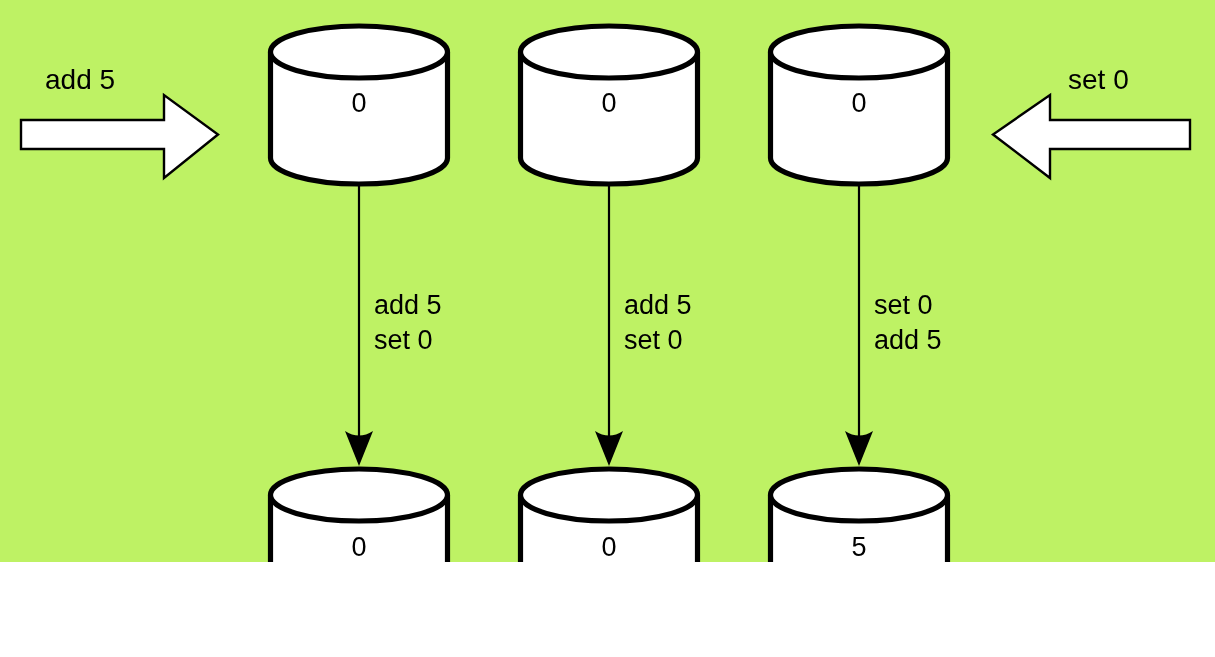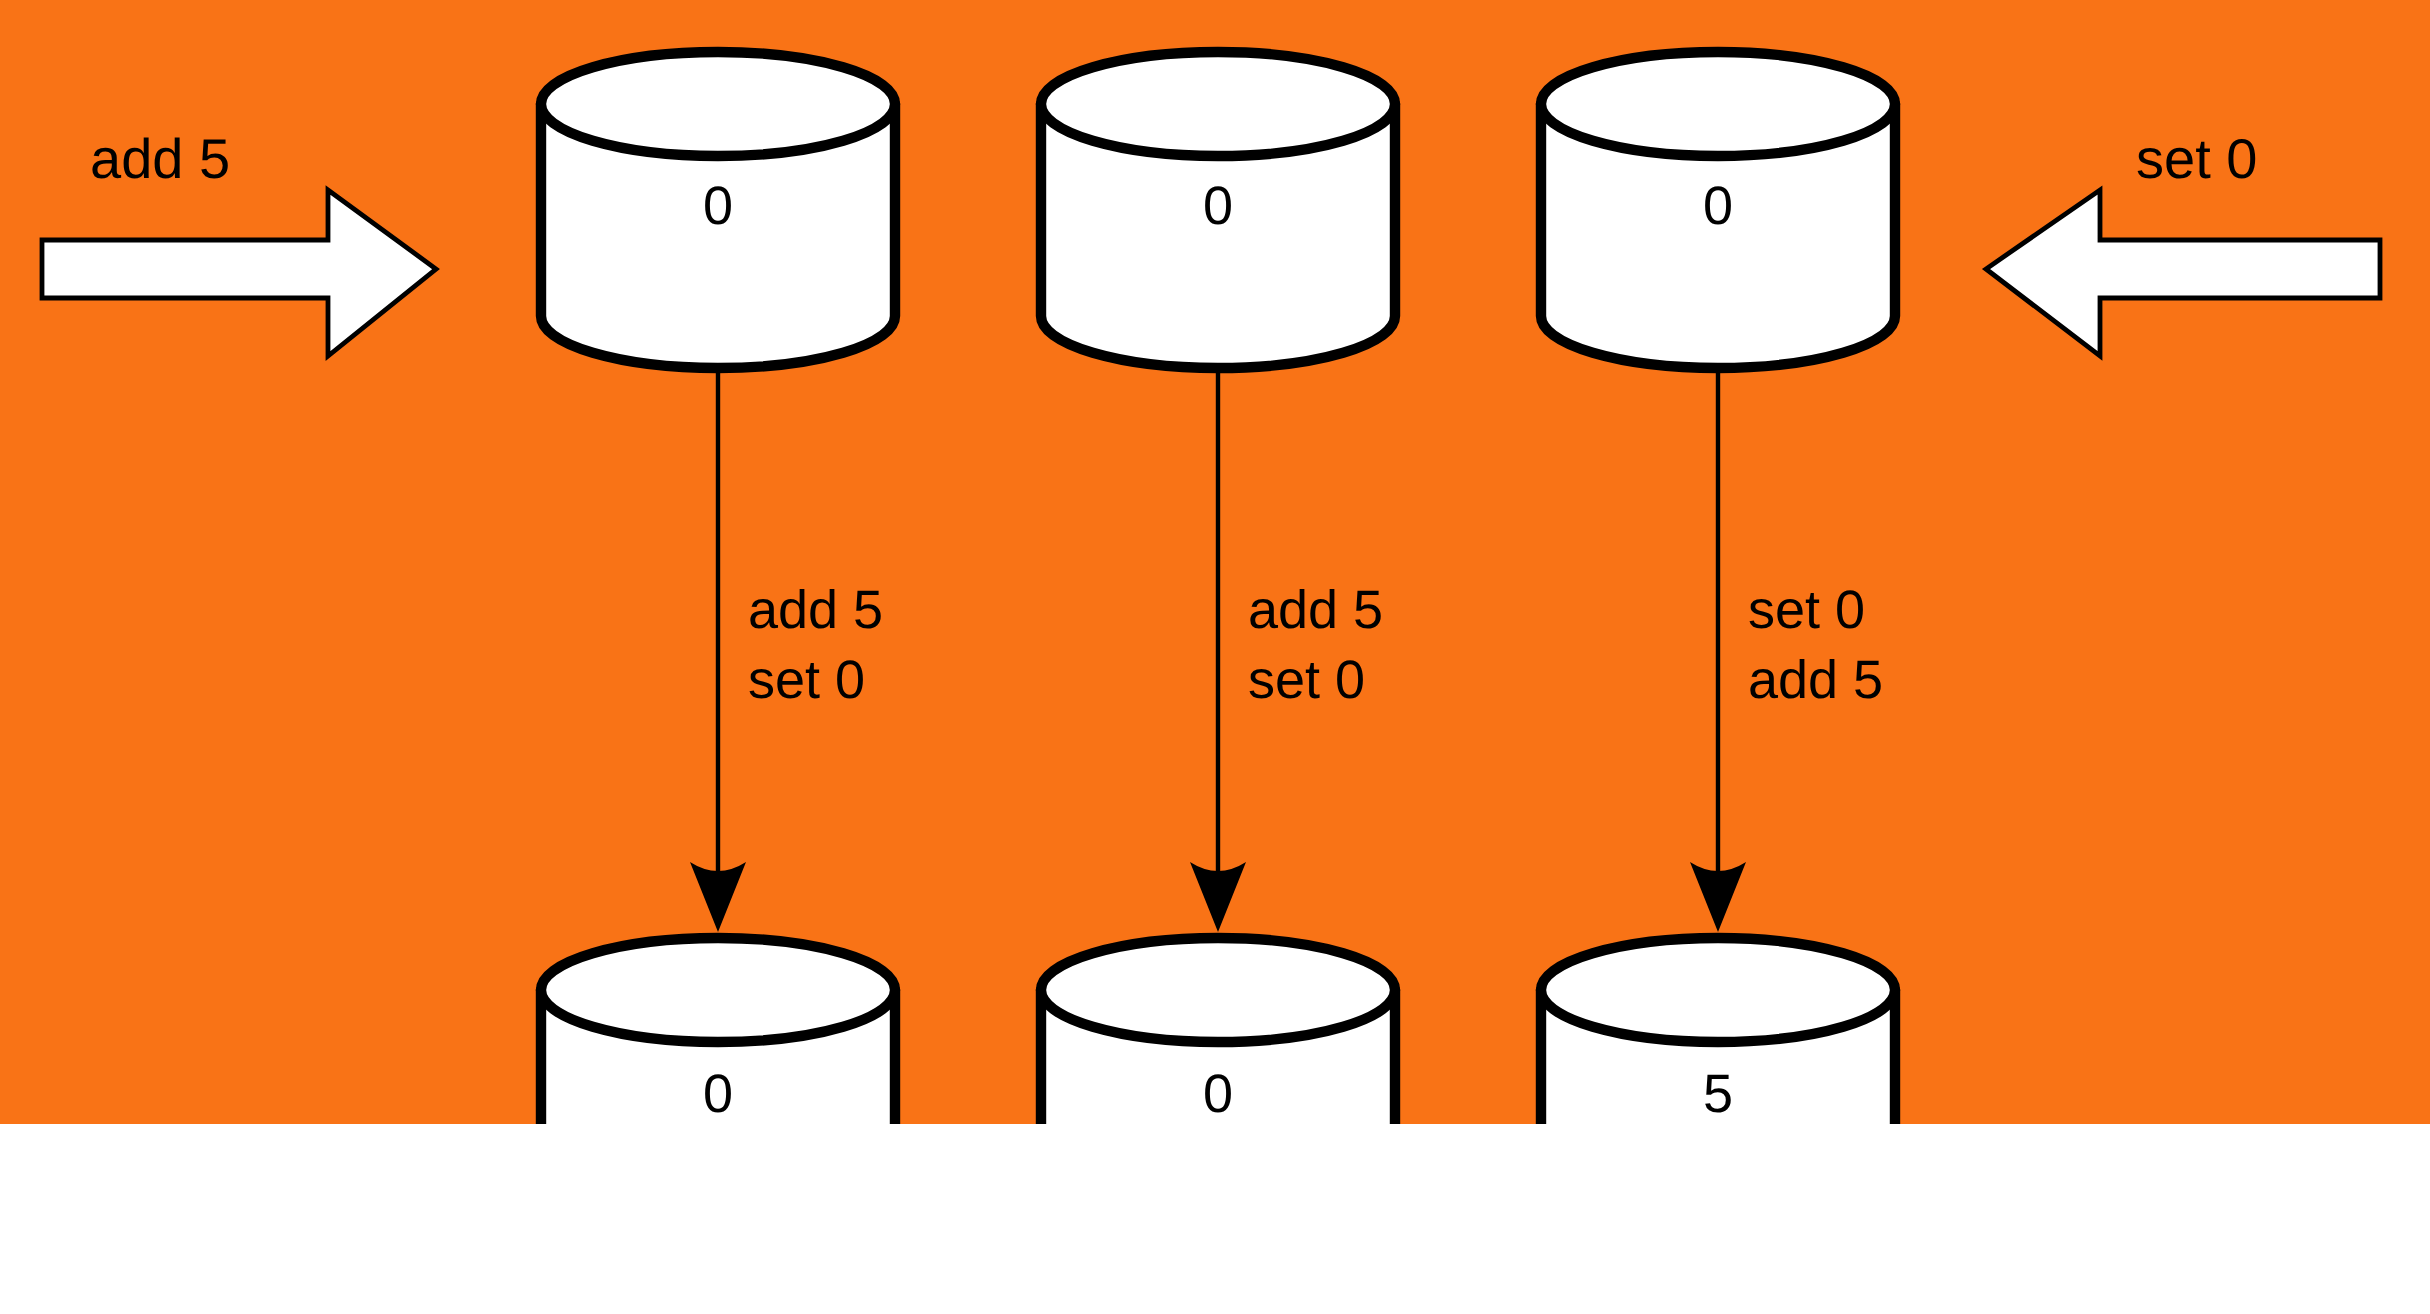--- a/index.html
+++ b/index.html
@@ -7,21 +7,21 @@
     padding: 0;
     background: #ffffff;
   }
   body {
     font-family: "Liberation Sans", sans-serif;
   }
   #canvas {
     position: relative;
     width: 1215px;
     height: 562px;
-    background: #f97316;
+    background: #bef264;
     overflow: hidden;
   }
   #diagram-svg {
     position: absolute;
     left: 0;
     top: 0;
     width: 1215px;
     height: 657px;
   }
   .cyl-shape {

